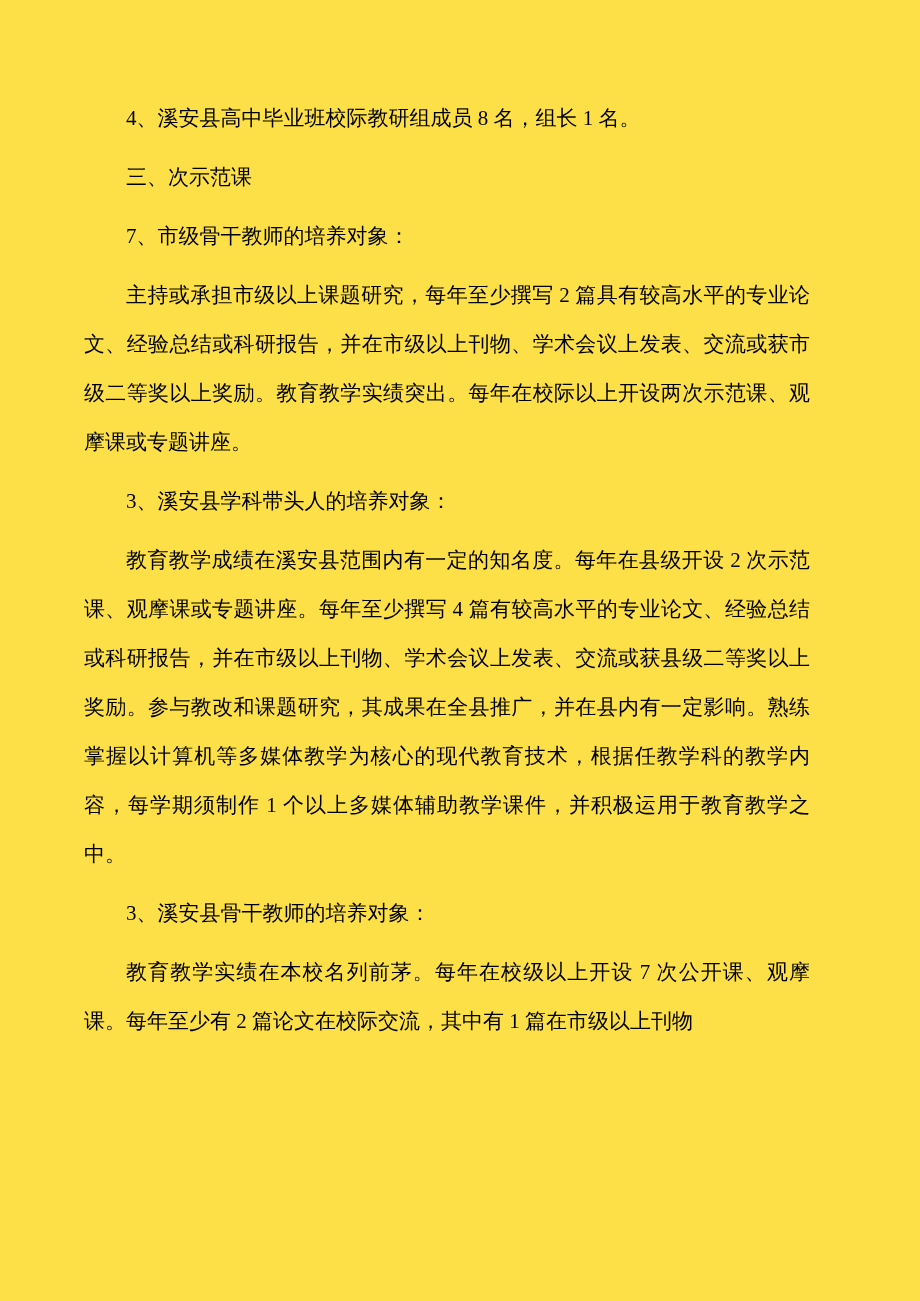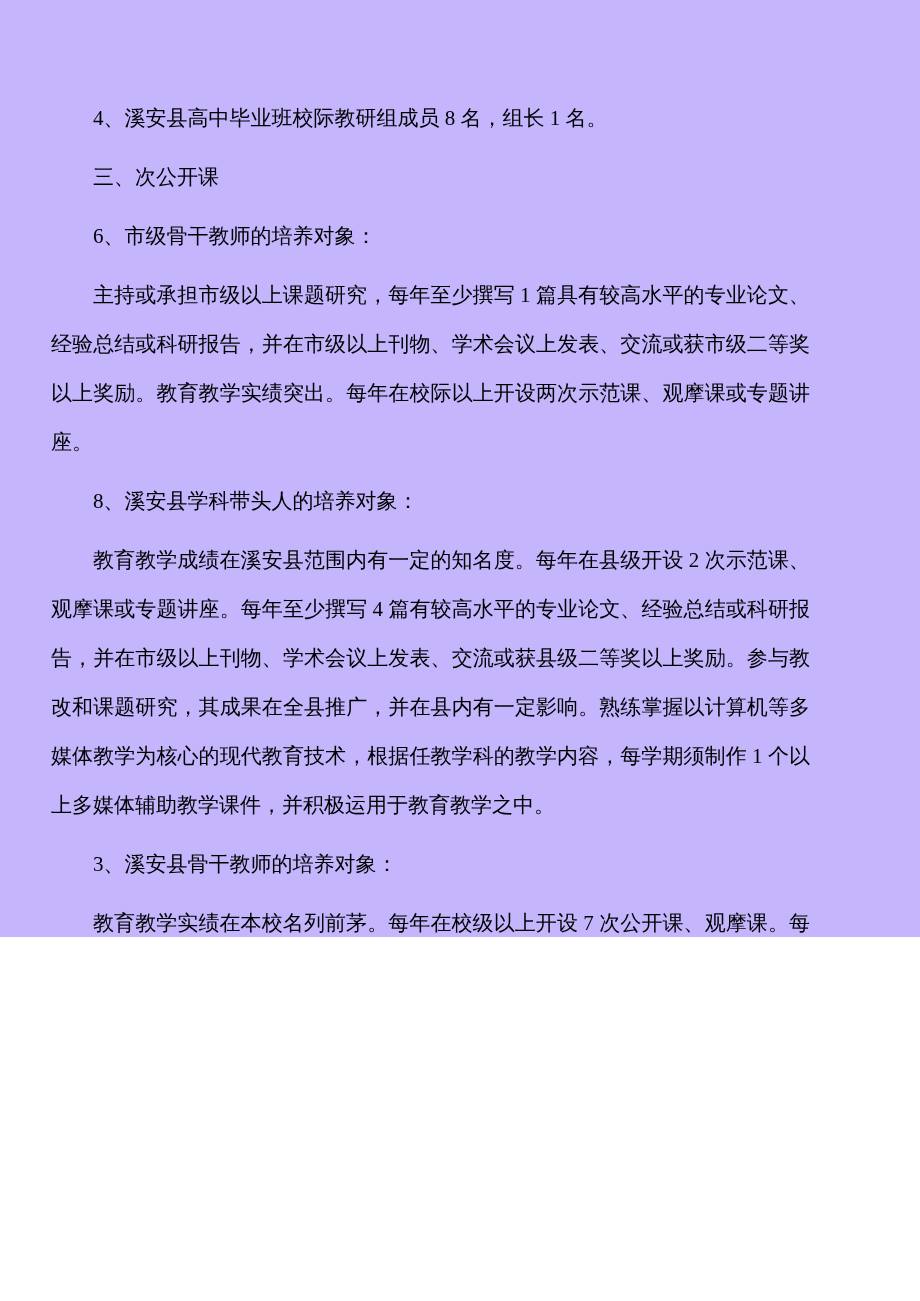--- a/index.html
+++ b/index.html
@@ -8,23 +8,23 @@
     background: #ffffff;
   }
   body {
     width: 920px;
     height: 1301px;
     overflow: hidden;
   }
   .page {
     box-sizing: border-box;
     width: 920px;
-    height: 937px;
-    background: #c4b5fd;
-    padding: 94px 110px 0 51px;
+    height: 1301px;
+    background: #fde047;
+    padding: 94px 110px 0 84px;
     overflow: hidden;
   }
   .doc-body {
     width: 100%;
   }
   .para {
     font-family: "Liberation Serif", "DejaVu Serif", serif;
     font-size: 21px;
     line-height: 49px;
     color: #000000;
@@ -36,21 +36,21 @@
   .para.indent {
     text-indent: 2em;
   }
 </style>
 </head>
 <body>
 
 <div class="page">
   <div class="doc-body">
       <p class="para indent">4、溪安县高中毕业班校际教研组成员 8 名，组长 1 名。</p>
-      <p class="para indent">三、次公开课</p>
-      <p class="para indent">6、市级骨干教师的培养对象：</p>
-      <p class="para indent">主持或承担市级以上课题研究，每年至少撰写 1 篇具有较高水平的专业论文、经验总结或科研报告，并在市级以上刊物、学术会议上发表、交流或获市级二等奖以上奖励。教育教学实绩突出。每年在校际以上开设两次示范课、观摩课或专题讲座。</p>
-      <p class="para indent">8、溪安县学科带头人的培养对象：</p>
+      <p class="para indent">三、次示范课</p>
+      <p class="para indent">7、市级骨干教师的培养对象：</p>
+      <p class="para indent">主持或承担市级以上课题研究，每年至少撰写 2 篇具有较高水平的专业论文、经验总结或科研报告，并在市级以上刊物、学术会议上发表、交流或获市级二等奖以上奖励。教育教学实绩突出。每年在校际以上开设两次示范课、观摩课或专题讲座。</p>
+      <p class="para indent">3、溪安县学科带头人的培养对象：</p>
       <p class="para indent">教育教学成绩在溪安县范围内有一定的知名度。每年在县级开设 2 次示范课、观摩课或专题讲座。每年至少撰写 4 篇有较高水平的专业论文、经验总结或科研报告，并在市级以上刊物、学术会议上发表、交流或获县级二等奖以上奖励。参与教改和课题研究，其成果在全县推广，并在县内有一定影响。熟练掌握以计算机等多媒体教学为核心的现代教育技术，根据任教学科的教学内容，每学期须制作 1 个以上多媒体辅助教学课件，并积极运用于教育教学之中。</p>
       <p class="para indent">3、溪安县骨干教师的培养对象：</p>
       <p class="para indent">教育教学实绩在本校名列前茅。每年在校级以上开设 7 次公开课、观摩课。每年至少有 2 篇论文在校际交流，其中有 1 篇在市级以上刊物</p>
     </div>
 </div>
 
 </body></html>

